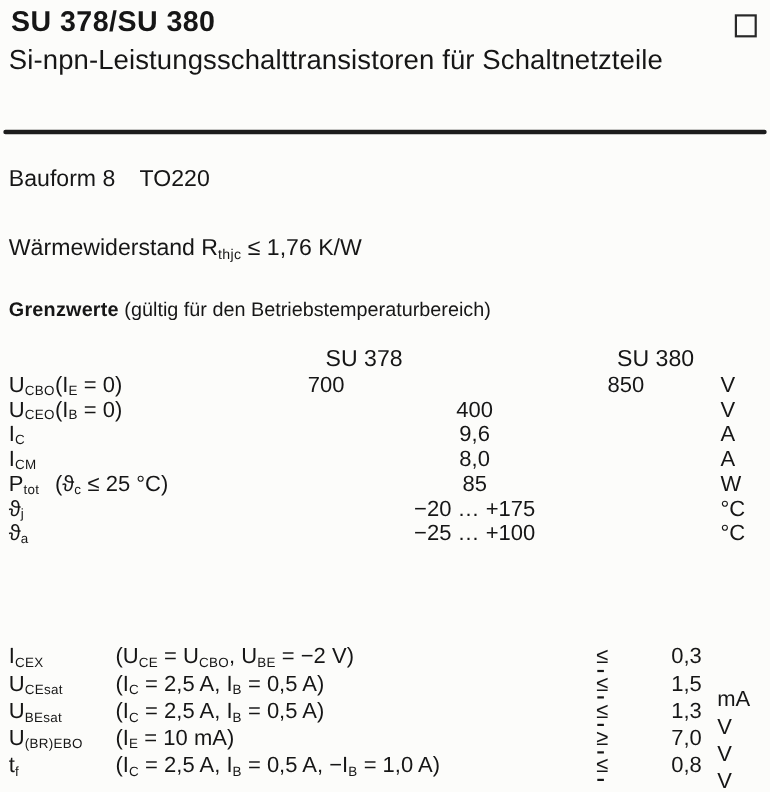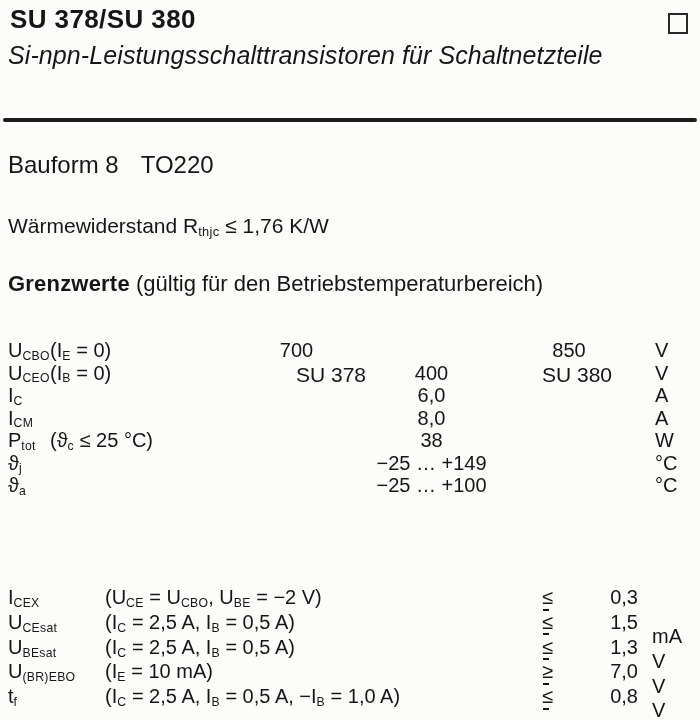--- a/index.html
+++ b/index.html
@@ -23,37 +23,36 @@
   }
   .corner-box{
     position:absolute;left:668px;top:13px;
     width:16px;height:17px;
     border:2.5px solid #282828;
   }
   .subtitle{
     position:absolute;left:8px;top:40px;
     font-size:25px;line-height:31px;letter-spacing:.1px;
     white-space:nowrap;
-    font-style:italic;
   }
   .rule{
     position:absolute;left:3px;top:118px;width:694px;height:4px;
     background:#1c1c1c;border-radius:2px;
   }
   
-  .bauform{position:absolute;left:8px;top:151px;font-size:24px;white-space:nowrap;}
+  .bauform{position:absolute;left:8px;top:151px;font-size:21px;white-space:nowrap;}
   .bauform .pkg{margin-left:22px;}
   .thermal{position:absolute;left:8px;top:214px;font-size:21px;white-space:nowrap;text-align:center;}
-  .section-head{position:absolute;left:8px;font-size:22px;white-space:nowrap;}
+  .section-head{position:absolute;left:8px;font-size:18px;white-space:nowrap;}
   .section-head b{font-weight:700;letter-spacing:.2px;}
   .head-limits{top:271px;}
   .head-electrical{top:543px;}
-  .col-head{position:absolute;top:315px;font-size:21px;white-space:nowrap;margin-top:48px;}
+  .col-head{position:absolute;top:315px;font-size:21px;white-space:nowrap;}
   .col-head.su378{left:296px;}
-  .col-head.su380{left:542px;}
+  .col-head.su380{left:561px;}
   
   .tbl{position:absolute;left:0;right:0;display:grid;font-size:20px;}
   .tbl .row{display:contents;}
   .tbl span{white-space:nowrap;overflow:visible;}
   .tbl-limits{
     top:339px;
     grid-template-columns:42px 190px 113px 157px 118px 72px;
     grid-auto-rows:22.5px;
     padding-left:8px;line-height:22px;
   }
@@ -100,24 +99,24 @@
     <b>Grenzwerte</b>
     <span>(gültig für den Betriebstemperaturbereich)</span>
   </div>
 
   <div class="col-head su378">SU 378</div>
   <div class="col-head su380">SU 380</div>
 
   <div class="tbl tbl-limits" id="limits-table">
       <div class="row"><span class="param">U<span class="sub">CBO</span></span><span class="cond">(I<span class="sub">E</span> = 0)</span><span class="num">700</span><span class="num"></span><span class="num">850</span><span class="unit">V</span></div>
       <div class="row"><span class="param">U<span class="sub">CEO</span></span><span class="cond">(I<span class="sub">B</span> = 0)</span><span class="num"></span><span class="num">400</span><span class="num"></span><span class="unit">V</span></div>
-      <div class="row"><span class="param">I<span class="sub">C</span></span><span class="cond"></span><span class="num"></span><span class="num">6,0</span><span class="num"></span><span class="unit">A</span></div>
+      <div class="row"><span class="param">I<span class="sub">C</span></span><span class="cond"></span><span class="num"></span><span class="num">9,6</span><span class="num"></span><span class="unit">A</span></div>
       <div class="row"><span class="param">I<span class="sub">CM</span></span><span class="cond"></span><span class="num"></span><span class="num">8,0</span><span class="num"></span><span class="unit">A</span></div>
-      <div class="row"><span class="param">P<span class="sub">tot</span></span><span class="cond">(ϑ<span class="sub">c</span> ≤ 25 °C)</span><span class="num"></span><span class="num">38</span><span class="num"></span><span class="unit">W</span></div>
-      <div class="row"><span class="param">ϑ<span class="sub">j</span></span><span class="cond"></span><span class="num"></span><span class="num">−25 … +149</span><span class="num"></span><span class="unit">°C</span></div>
+      <div class="row"><span class="param">P<span class="sub">tot</span></span><span class="cond">(ϑ<span class="sub">c</span> ≤ 25 °C)</span><span class="num"></span><span class="num">85</span><span class="num"></span><span class="unit">W</span></div>
+      <div class="row"><span class="param">ϑ<span class="sub">j</span></span><span class="cond"></span><span class="num"></span><span class="num">−20 … +175</span><span class="num"></span><span class="unit">°C</span></div>
       <div class="row"><span class="param">ϑ<span class="sub">a</span></span><span class="cond"></span><span class="num"></span><span class="num">−25 … +100</span><span class="num"></span><span class="unit">°C</span></div>
     </div>
 
 
   <div class="tbl tbl-electrical" id="electrical-table">
       <div class="row"><span class="param">I<span class="sub">CEX</span></span><span class="cond">(U<span class="sub">CE</span> = U<span class="sub">CBO</span>, U<span class="sub">BE</span> = −2 V)</span><span class="valcell">
           <span class="rel">≤</span>
           <span class="num">0,3</span>
         </span><span class="unit">mA</span></div>
       <div class="row"><span class="param">U<span class="sub">CEsat</span></span><span class="cond">(I<span class="sub">C</span> = 2,5 A, I<span class="sub">B</span> = 0,5 A)</span><span class="valcell">

